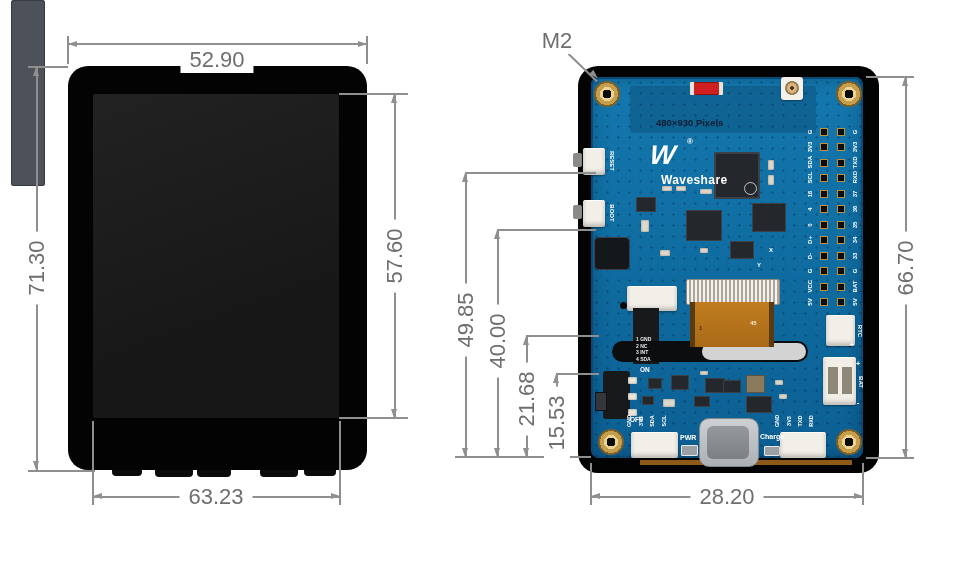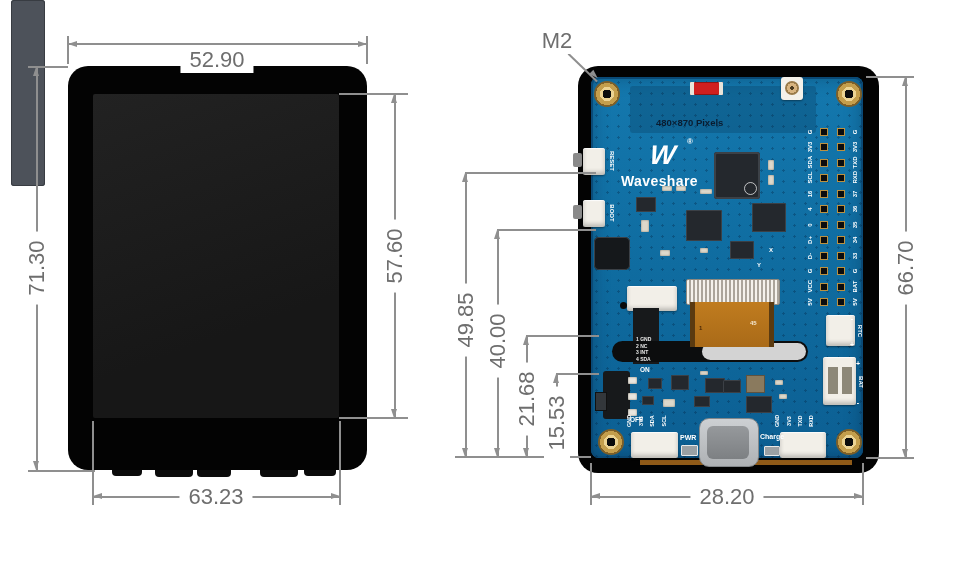--- a/index.html
+++ b/index.html
@@ -123,25 +123,25 @@
   <div class="screw" style="left:598px;top:429px;"></div>
   <div class="screw" style="left:836px;top:429px;"></div>
 
   <div style="position:absolute;left:690px;top:82px;width:33px;height:13px;background:#cf1f1f;border-radius:1px;z-index:3;
               box-shadow:inset 4px 0 0 #e9e4da, inset -4px 0 0 #e9e4da, inset 0 0 0 1px #8e1414;"></div>
   <div style="position:absolute;left:781px;top:77px;width:22px;height:23px;background:#f4f1ea;border-radius:3px;z-index:3;
               box-shadow:0 1px 2px rgba(0,0,0,.4);"></div>
   <div style="position:absolute;left:785px;top:81px;width:14px;height:14px;border-radius:50%;z-index:3;
               background:radial-gradient(circle,#4a3a20 0 2px,#d8b480 2px 5px,#9a7b4a 5px 7px);"></div>
 
-  <span class="slab" style="left:656px;top:117px;font-size:9.5px;color:#0a1c30;">480×870 Pixels</span>
+  <span class="slab" style="left:656px;top:117px;font-size:9.5px;color:#0a1c30;">480×930 Pixels</span>
 
   <span class="slab" style="left:650px;top:140px;font-size:27px;font-style:italic;transform:skewX(-6deg);">W</span>
   <span class="slab" style="left:687px;top:137px;font-size:8px;">®</span>
-  <span class="slab" style="left:621px;top:173px;font-size:14px;letter-spacing:.4px;">Waveshare</span>
+  <span class="slab" style="left:661px;top:173px;font-size:12px;letter-spacing:.4px;">Waveshare</span>
 
   <div class="cmp-dark" style="left:714px;top:152px;width:46px;height:47px;border-radius:3px;box-shadow:inset 0 0 0 2px #3c4147;"></div>
   <div style="position:absolute;left:744px;top:182px;width:11px;height:11px;border:1.5px solid rgba(255,255,255,.7);border-radius:50%;z-index:3;"></div>
   <div class="cmp-dark" style="left:636px;top:197px;width:20px;height:15px;"></div>
   <div class="cmp-dark" style="left:686px;top:210px;width:36px;height:31px;"></div>
   <div class="cmp-dark" style="left:752px;top:203px;width:34px;height:29px;"></div>
   <div class="cmp-dark" style="left:730px;top:241px;width:24px;height:18px;"></div>
   <div class="cmp-dark" style="left:594px;top:237px;width:36px;height:33px;border-radius:5px;background:#15181b;"></div>
   <span class="slab" style="left:769px;top:247px;font-size:6px;">X</span>
   <span class="slab" style="left:757px;top:262px;font-size:6px;">Y</span>

